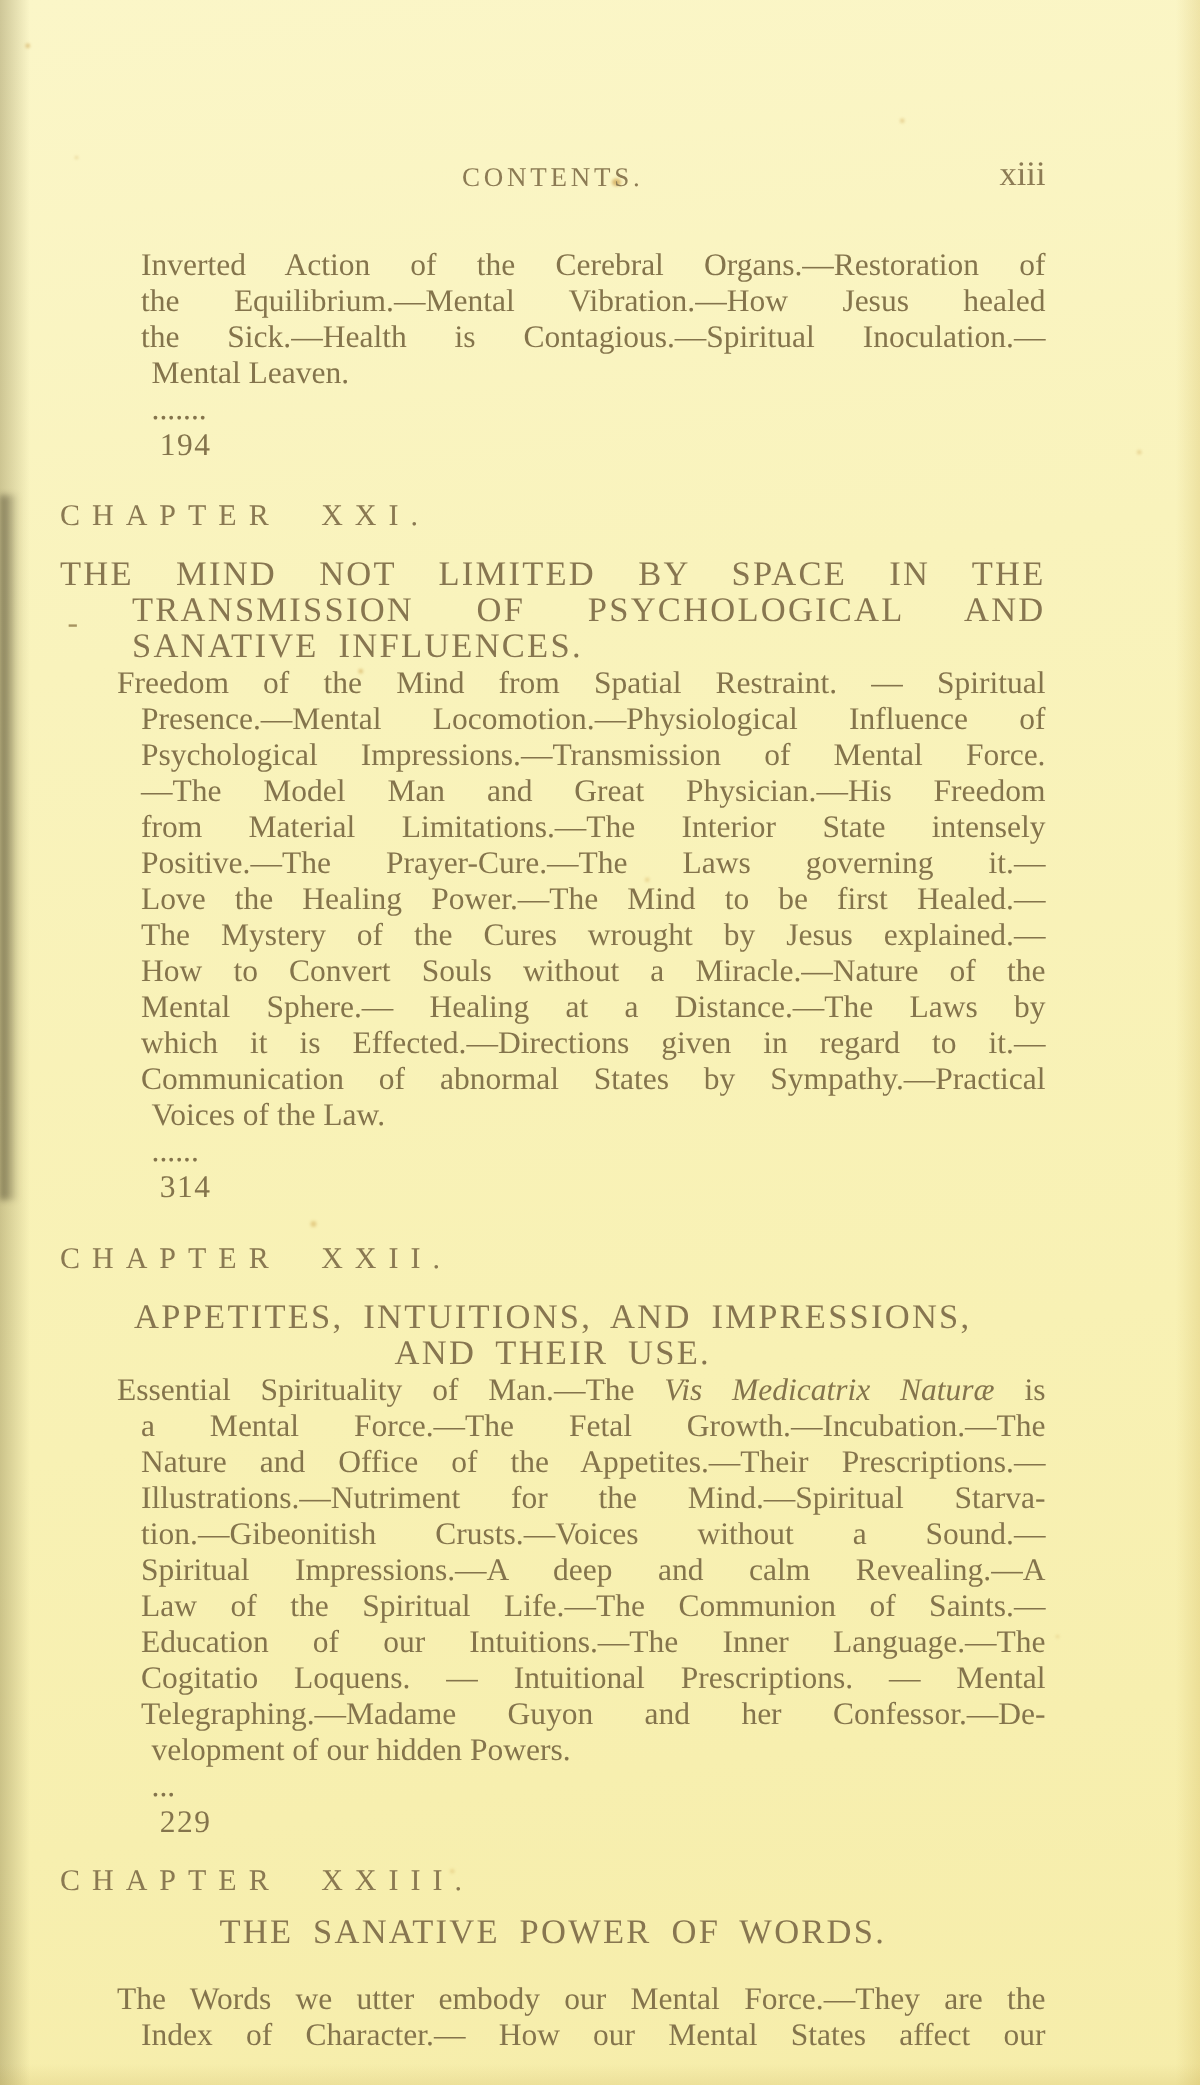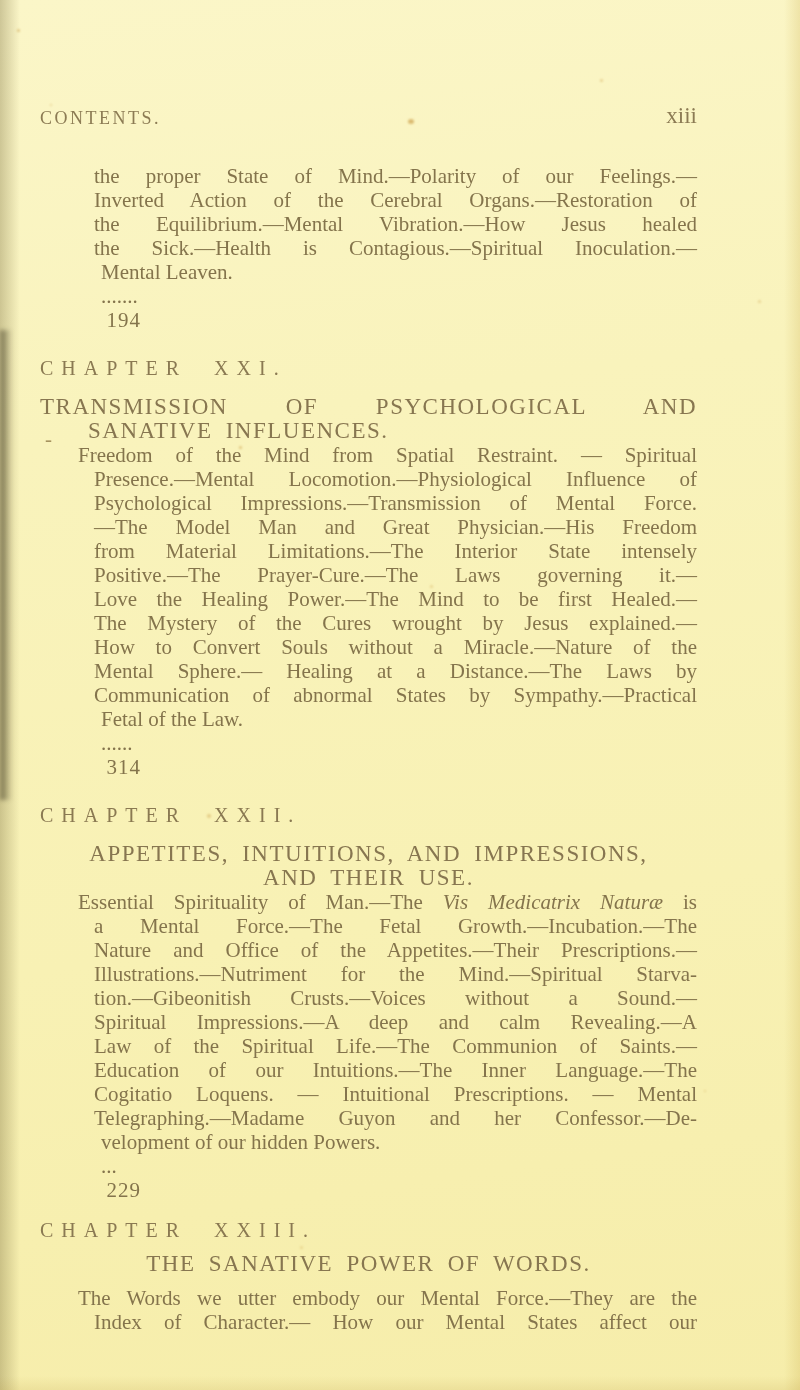--- a/index.html
+++ b/index.html
@@ -46,21 +46,21 @@
   .s9 { left:704px; top:1090px;width:2px; height:2px; opacity:.30; }
   .s10{ left:430px; top:585px; width:3px; height:3px; opacity:.30; }
 
   
   .text-block {
     position:absolute; left:40px; top:106px; width:657px;
     font-size:21px; line-height:24px;
   }
   .running-header { position:relative; height:26px; margin-bottom:32px; }
   .rh-title {
-    position:absolute; left:0; right:0; text-align:left;
+    position:absolute; left:0; right:0; text-align:center;
     font-size:18px; letter-spacing:2.5px; color:#8c7b54;
   }
   .rh-folio {
     position:absolute; right:0; top:-2px; font-size:23px; color:#8c7b54;
   }
 
   .synopsis { margin-left:54px; }
   .synopsis .line { text-align-last: justify; }
   .synopsis.outdent .line:first-child { margin-left:-16px; }
   .italic { font-style: italic; }
@@ -87,21 +87,21 @@
   .title-hang .t-line:last-child { text-align-last:left; }
   .title-center .t-line { text-align:center; }
 
   .pencil-mark {
     position:absolute; left:5px; top:32px;
     color:#a6935f; font-size:21px;
   }
 
   .chapter:last-child .chapter-heading { margin-top:14px; }
   .chapter:last-child .chapter-title { margin-top:8px; }
-  .chapter:last-child .synopsis { margin-top:10px; }
+  .chapter:last-child .synopsis { margin-top:20px; }
 </style>
 </head>
 <body>
 
 <div class="page">
   <div class="gutter-shadow"></div>
   <div class="gutter-dark"></div>
   <div class="right-edge"></div>
   <div class="bottom-edge"></div>
   <div class="spot s1"></div>
@@ -118,21 +118,20 @@
   <div class="text-block">
 
     <div class="running-header">
       <span class="rh-title">CONTENTS.</span>
       <span class="rh-folio">xiii</span>
     </div>
 
     <div class="entry">
       <div class="synopsis">
         <div>
-            <div class="line">the proper State of Mind.—Polarity of our Feelings.—</div>
             <div class="line">Inverted Action of the Cerebral Organs.—Restoration of</div>
             <div class="line">the Equilibrium.—Mental Vibration.—How Jesus healed</div>
             <div class="line">the Sick.—Health is Contagious.—Spiritual Inoculation.—</div>
           </div>
         <div class="leader-line">
           <span class="lead-text">Mental Leaven.</span>
           <span class="dots">
               <span class="dot">.</span>
               <span class="dot">.</span>
               <span class="dot">.</span>
@@ -144,40 +143,42 @@
           <span class="page-num">194</span>
         </div>
       </div>
     </div>
 
     <div class="chapter">
       <div class="chapter-heading">CHAPTER XXI.</div>
       <div class="chapter-title title-hang">
         <span class="pencil-mark">-</span>
         <div>
+            <div class="t-line">THE MIND NOT LIMITED BY SPACE IN THE</div>
             <div class="t-line">TRANSMISSION OF PSYCHOLOGICAL AND</div>
             <div class="t-line">SANATIVE INFLUENCES.</div>
           </div>
       </div>
       <div class="synopsis outdent">
         <div>
             <div class="line">Freedom of the Mind from Spatial Restraint. — Spiritual</div>
             <div class="line">Presence.—Mental Locomotion.—Physiological Influence of</div>
             <div class="line">Psychological Impressions.—Transmission of Mental Force.</div>
             <div class="line">—The Model Man and Great Physician.—His Freedom</div>
             <div class="line">from Material Limitations.—The Interior State intensely</div>
             <div class="line">Positive.—The Prayer-Cure.—The Laws governing it.—</div>
             <div class="line">Love the Healing Power.—The Mind to be first Healed.—</div>
             <div class="line">The Mystery of the Cures wrought by Jesus explained.—</div>
             <div class="line">How to Convert Souls without a Miracle.—Nature of the</div>
             <div class="line">Mental Sphere.— Healing at a Distance.—The Laws by</div>
+            <div class="line">which it is Effected.—Directions given in regard to it.—</div>
             <div class="line">Communication of abnormal States by Sympathy.—Practical</div>
           </div>
         <div class="leader-line">
-          <span class="lead-text">Fetal of the Law.</span>
+          <span class="lead-text">Voices of the Law.</span>
           <span class="dots">
               <span class="dot">.</span>
               <span class="dot">.</span>
               <span class="dot">.</span>
               <span class="dot">.</span>
               <span class="dot">.</span>
               <span class="dot">.</span>
             </span>
           <span class="page-num">314</span>
         </div>

